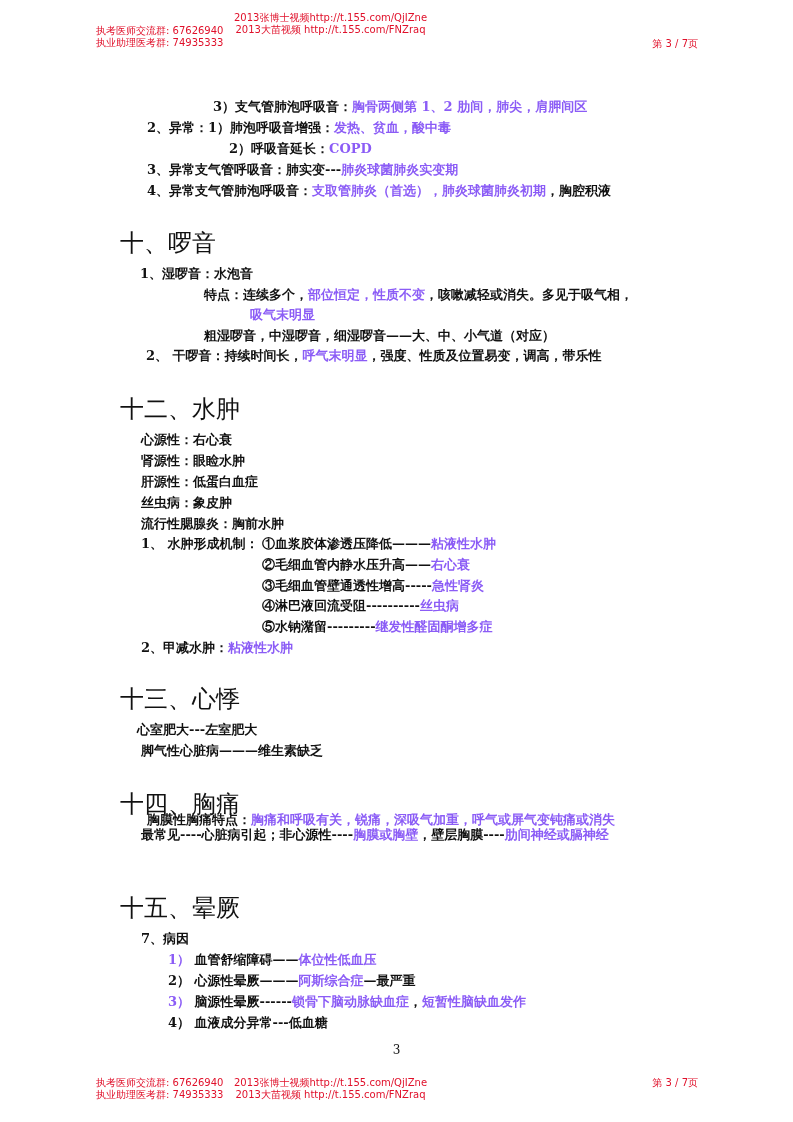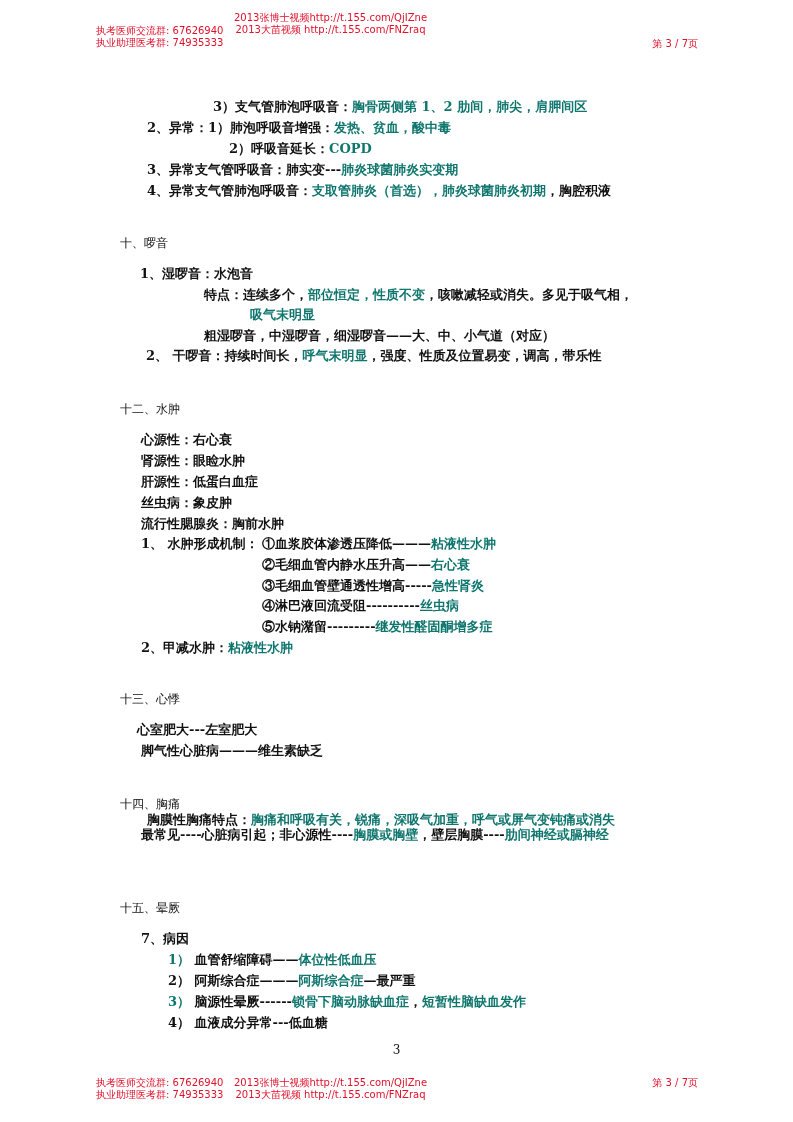--- a/index.html
+++ b/index.html
@@ -12,23 +12,23 @@
     position: absolute; font-family: "DejaVu Sans", "Liberation Sans", sans-serif;
     font-size: 10px; line-height: 12px; color: #e0102a; white-space: nowrap;
   }
   .hdr-left { left: 96px; }
   .hdr-center { left: 0; width: 661px; text-align: center; }
   .hdr-right { right: 95px; }
   .line {
     position: absolute; white-space: nowrap; font-size: 13px; line-height: 16px;
     font-weight: bold;
   }
-  .red { color: #0f766e; }
+  .red { color: #8b5cf6; }
   .heading {
-    position: absolute; white-space: nowrap; font-size: 12px; line-height: 22px;
+    position: absolute; white-space: nowrap; font-size: 24px; line-height: 22px;
     font-weight: normal; font-family: "DejaVu Sans", "Liberation Sans", sans-serif;
   }
   .pagenum { position: absolute; left: 0; width: 793px; text-align: center; top: 1043px; font-size: 12px; }
 </style>
 </head>
 <body>
 
 <div class="hdr hdr-left" style="top:25px">执考医师交流群: 67626940</div>
 <div class="hdr hdr-left" style="top:37px">执业助理医考群: 74935333</div>
 <div class="hdr hdr-center" style="top:12px">2013张博士视频http://t.155.com/QjIZne</div>
@@ -101,21 +101,21 @@
 </div>
 
 <div class="heading" style="left:120px;top:897px">十五、晕厥</div>
 <div class="line" style="left:141px;top:931px">7、病因</div>
 <div class="line" style="left:168px;top:952px">
   <span class="red">1）</span>
   <span>血管舒缩障碍——</span><span class="red">体位性低血压</span>
 </div>
 <div class="line" style="left:168px;top:973px">
   <span>2）</span>
-  <span>阿斯综合症———</span><span class="red">阿斯综合症</span><span>—最严重</span>
+  <span>心源性晕厥———</span><span class="red">阿斯综合症</span><span>—最严重</span>
 </div>
 <div class="line" style="left:168px;top:994px">
   <span class="red">3）</span>
   <span>脑源性晕厥------</span><span class="red">锁骨下脑动脉缺血症</span><span>，</span><span class="red">短暂性脑缺血发作</span>
 </div>
 <div class="line" style="left:168px;top:1015px">
   <span>4）</span>
   <span>血液成分异常---低血糖</span>
 </div>
 

